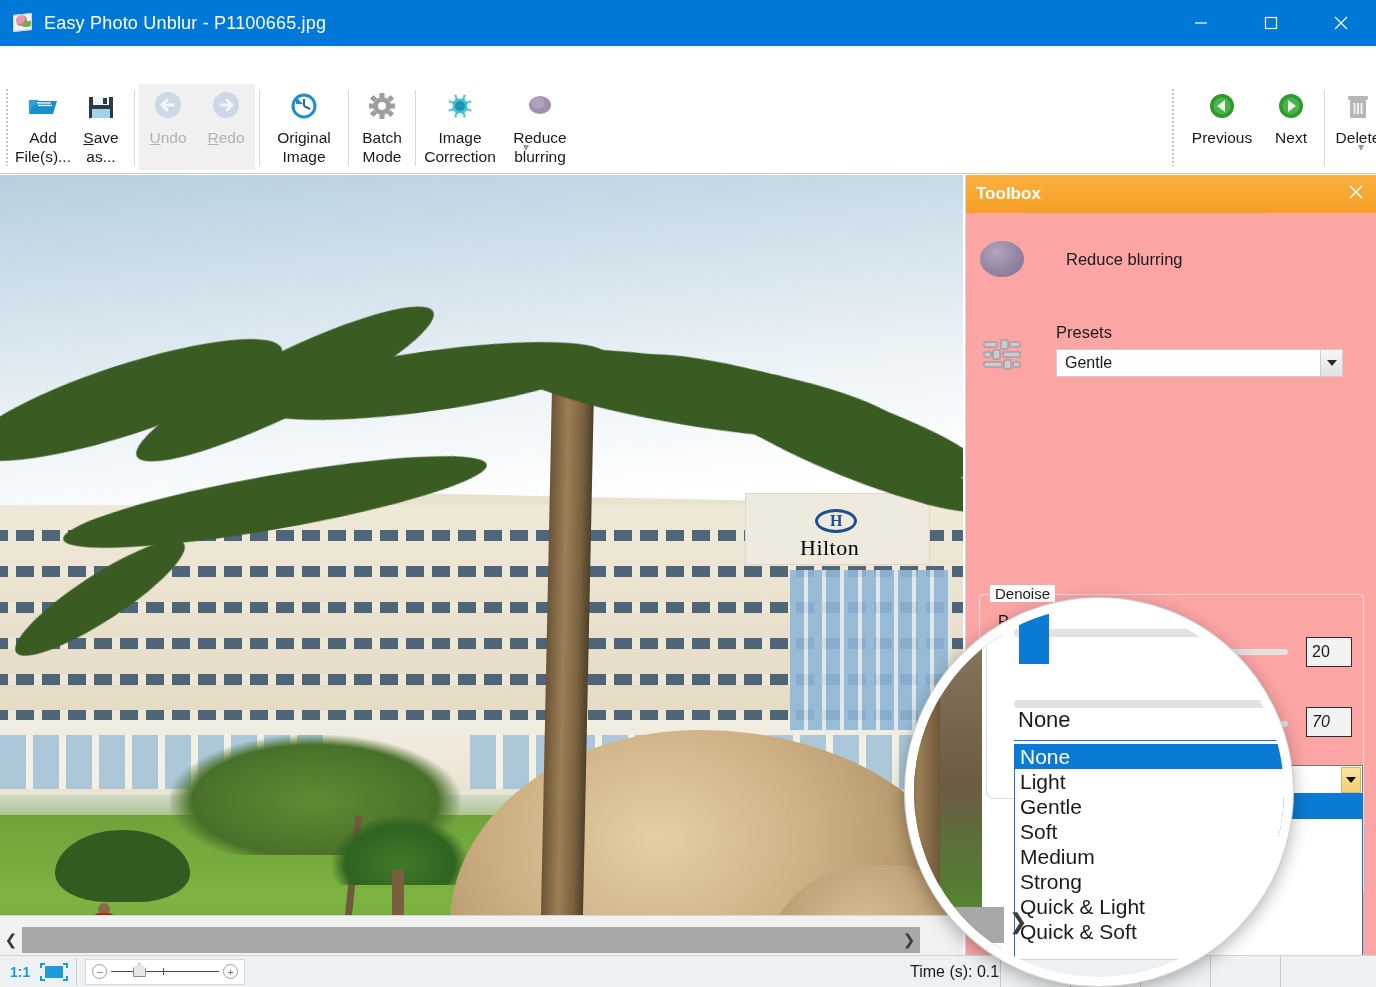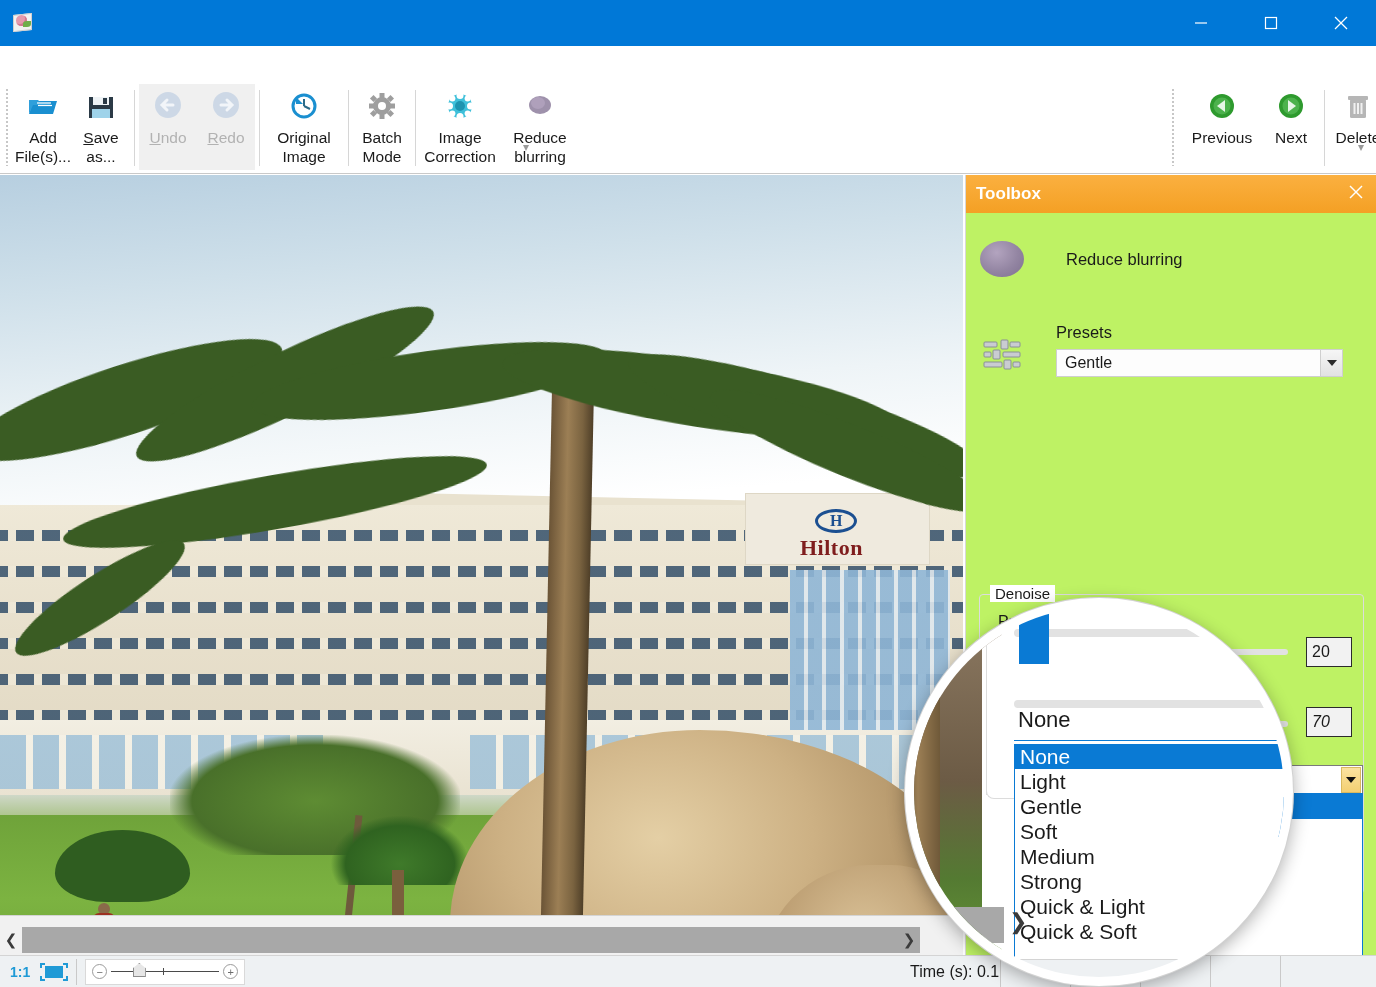--- a/index.html
+++ b/index.html
@@ -135,22 +135,22 @@
     position: absolute; left: 815px; top: 334px; width: 42px; height: 24px;
   }
   .hilton-logo .ell {
     position: absolute; inset: 0; border: 3px solid #1b4f91; border-radius: 50%;
   }
   .hilton-logo .hh {
     position: absolute; left: 15px; top: 3px; font-size: 16px; font-weight: bold;
     color: #1b4f91; font-family: "Liberation Serif", serif;
   }
   .hilton-text {
-    position: absolute; left: 800px; top: 360px; font-size: 22px; color: #7f1d1d;
-    font-family: "Liberation Serif", serif; letter-spacing: .5px; font-weight: bold;
+    position: absolute; left: 800px; top: 360px; font-size: 22px; color: #000000;
+    font-family: "Liberation Serif", serif; letter-spacing: .5px;
   }
   .glass-tower {
     position: absolute; left: 790px; top: 395px; width: 160px; height: 160px;
     background: repeating-linear-gradient(90deg,
       #8fb6d6 0px, #8fb6d6 14px, #dfe8ee 14px, #dfe8ee 18px);
     opacity: .9;
   }
   .lawn {
     position: absolute; left: 0; top: 640px; width: 963px; height: 280px;
     background: linear-gradient(180deg,#6fa33a 0%, #7cb341 30%, #6ba038 70%, #5f8f30 100%);
@@ -267,21 +267,21 @@
   }
   .time-text {
     position: absolute; left: 910px; font-size: 16px; color: #1a1a1a;
   }
   .status-cells { position: absolute; left: 1000px; top: 0; height: 32px; display: flex; }
   .status-cell { width: 70px; height: 32px; border-left: 1px solid #c9c9c9; }
 
   
   .toolbox {
     position: absolute; left: 965px; top: 175px; width: 411px; height: 780px;
-    background: #bef264; border-left: 1px solid #d8d8d8;
+    background: #fca5a5; border-left: 1px solid #d8d8d8;
   }
   .tbx-header {
     position: absolute; left: 0; top: 0; width: 411px; height: 38px;
     background: linear-gradient(180deg,#fbb040,#f4a024);
     display: flex; align-items: center; justify-content: space-between;
   }
   .tbx-title {
     color: #ffffff; font-size: 17px; font-weight: bold; margin-left: 10px;
   }
   .tbx-close { margin-right: 12px; }
@@ -427,20 +427,21 @@
 <body>
 
 <div id="app">
 
   <div class="titlebar">
     <div class="title-icon">
       <div class="sheet"></div>
         <div class="rose"></div>
         <div class="leaf"></div>
     </div>
+    <div class="title-text">Easy Photo Unblur - P1100665.jpg</div>
     <div class="win-buttons">
       <div class="win-btn">
         <svg width="14" height="14" viewBox="0 0 14 14">
             <line x1="1" y1="7" x2="13" y2="7" stroke="#fff" stroke-width="1.2"></line>
           </svg>
       </div>
       <div class="win-btn">
         <svg width="14" height="14" viewBox="0 0 14 14">
             <rect x="1.5" y="1.5" width="11" height="11" fill="none" stroke="#fff" stroke-width="1.2"></rect>
           </svg>

